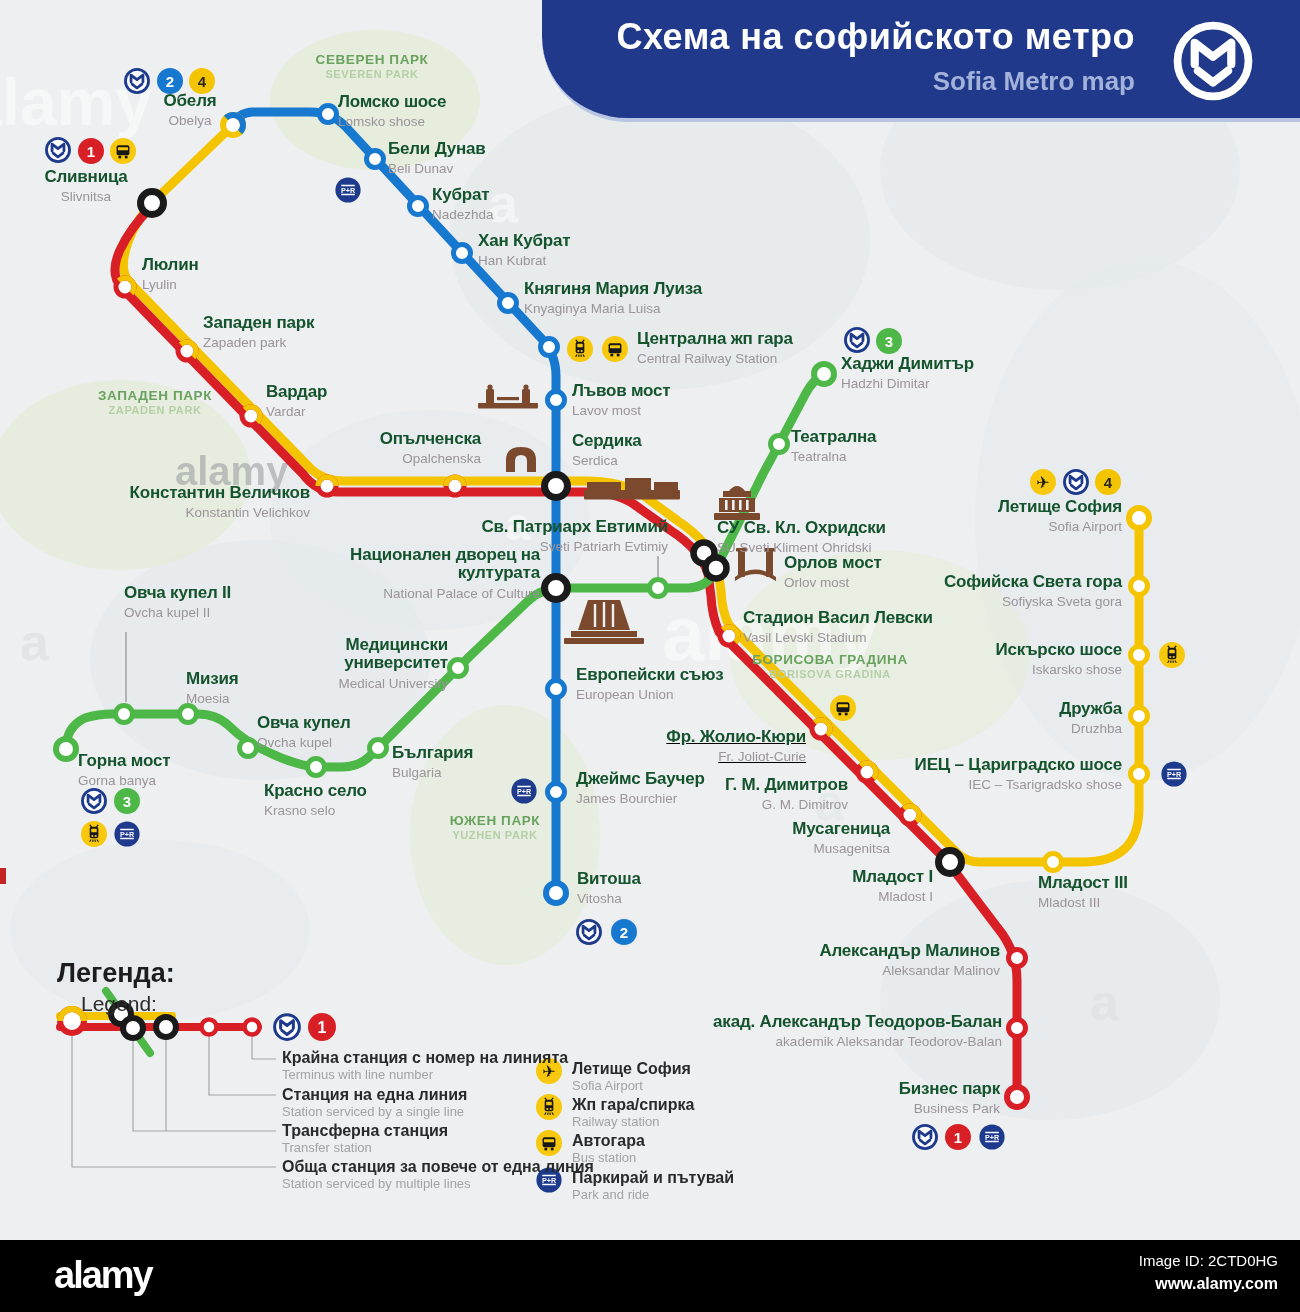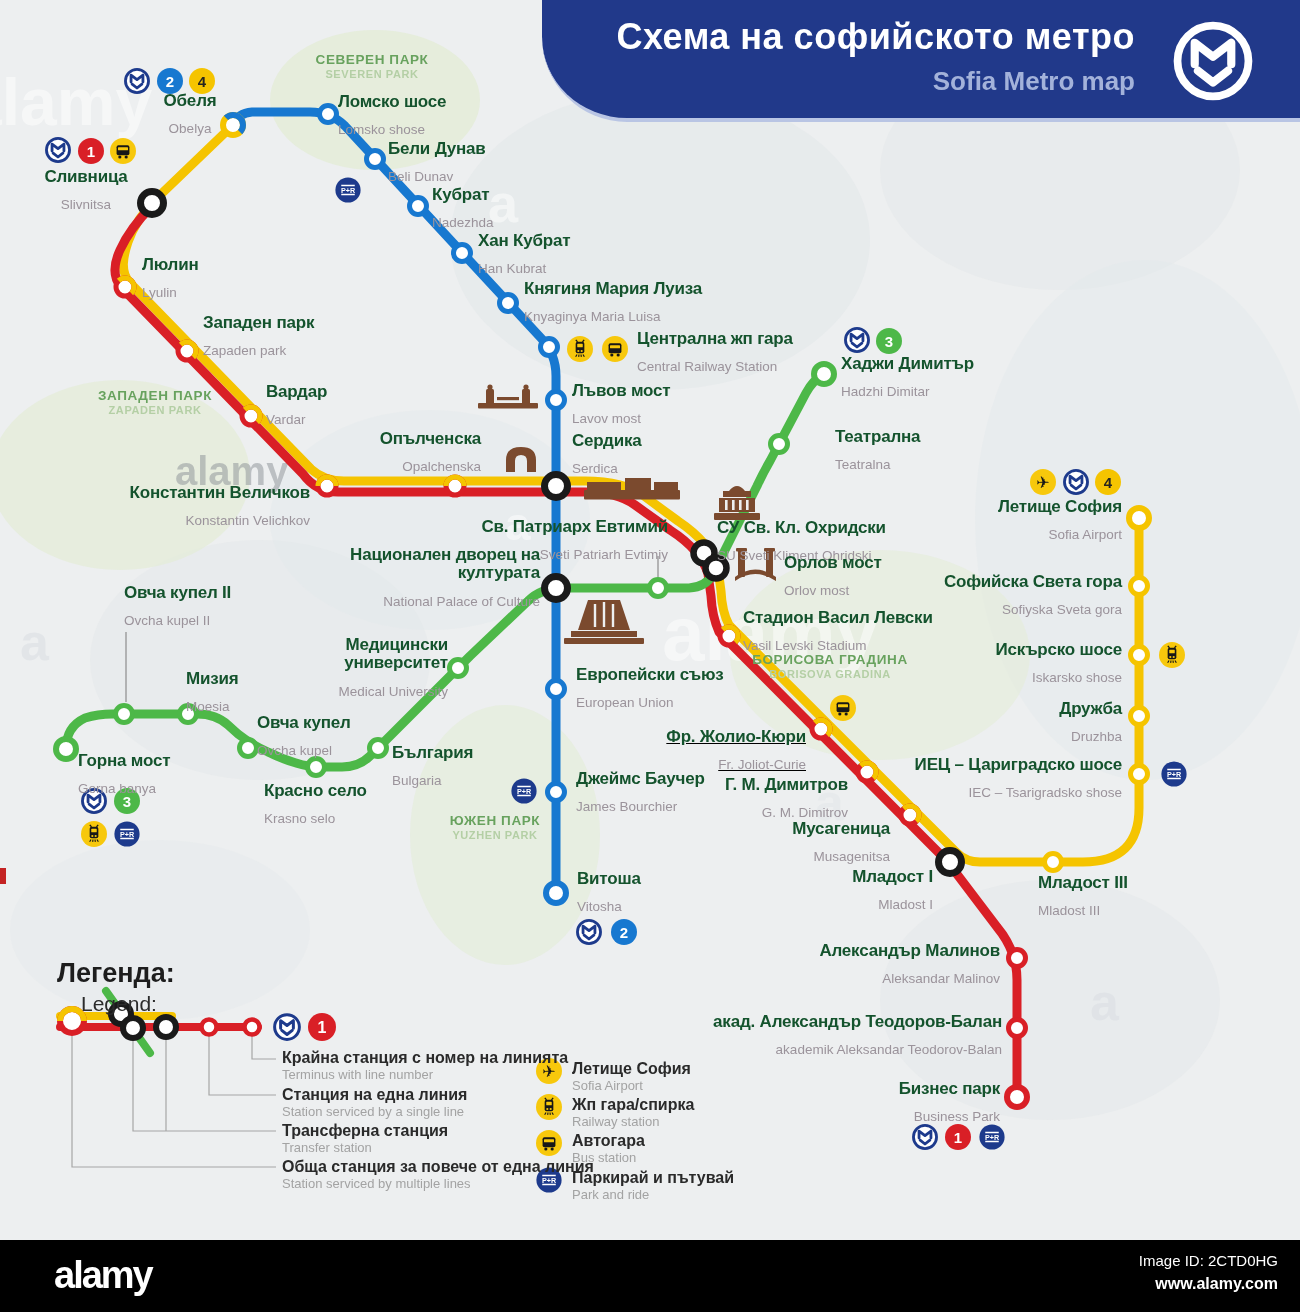--- a/index.html
+++ b/index.html
@@ -13,21 +13,21 @@
           border-bottom-left-radius:85px;border-bottom:4px solid #b9c5e4;}
   .htitle{position:absolute;right:165px;top:16px;width:590px;text-align:right;color:#ffffff;
           font-size:36px;font-weight:bold;letter-spacing:.5px;white-space:nowrap;}
   .hsub{position:absolute;right:165px;top:66px;width:400px;text-align:right;color:#a3b2da;
         font-size:26px;font-weight:bold;}
   .hlogo{position:absolute;left:1170px;top:18px;}
 
   
   .st{position:absolute;line-height:1.08;}
   .st .bg{display:block;font-size:17px;font-weight:bold;color:#14532d;letter-spacing:-.2px;}
-  .st .en{display:block;font-size:13.5px;color:#9b939b;margin-top:12px;}
+  .st .en{display:block;font-size:13.5px;color:#9b939b;margin-top:4px;}
   .al-r{text-align:right;} .al-c{text-align:center;} .al-l{text-align:left;}
 
   
   .pk{position:absolute;text-align:center;line-height:1.15;}
   .pk .bg{display:block;font-size:13.5px;font-weight:bold;color:#68a25e;letter-spacing:.6px;}
   .pk .en{display:block;font-size:11px;font-weight:bold;color:#b4cfa5;letter-spacing:.6px;}
 
   
   .lgh{position:absolute;left:57px;top:958px;}
   .lgh .bg{display:block;font-size:27px;font-weight:bold;color:#1d1d1d;}
@@ -490,21 +490,21 @@
       <span class="en">National Palace of Culture</span>
     </div>
   <div class="st al-l" style="left:717px;top:519px;width:260px;">
       <span class="bg">СУ Св. Кл. Охридски</span>
       <span class="en">SU Sveti Kliment Ohridski</span>
     </div>
   <div class="st al-l" style="left:784px;top:554px;width:180px;">
       <span class="bg">Орлов мост</span>
       <span class="en">Orlov most</span>
     </div>
-  <div class="st al-l" style="left:835px;top:428px;width:170px;">
+  <div class="st al-l" style="left:791px;top:428px;width:170px;">
       <span class="bg">Театрална</span>
       <span class="en">Teatralna</span>
     </div>
   <div class="st al-l" style="left:841px;top:355px;width:210px;">
       <span class="bg">Хаджи Димитър</span>
       <span class="en">Hadzhi Dimitar</span>
     </div>
   <div class="st al-l" style="left:743px;top:609px;width:260px;">
       <span class="bg">Стадион Васил Левски</span>
       <span class="en">Vasil Levski Stadium</span>

